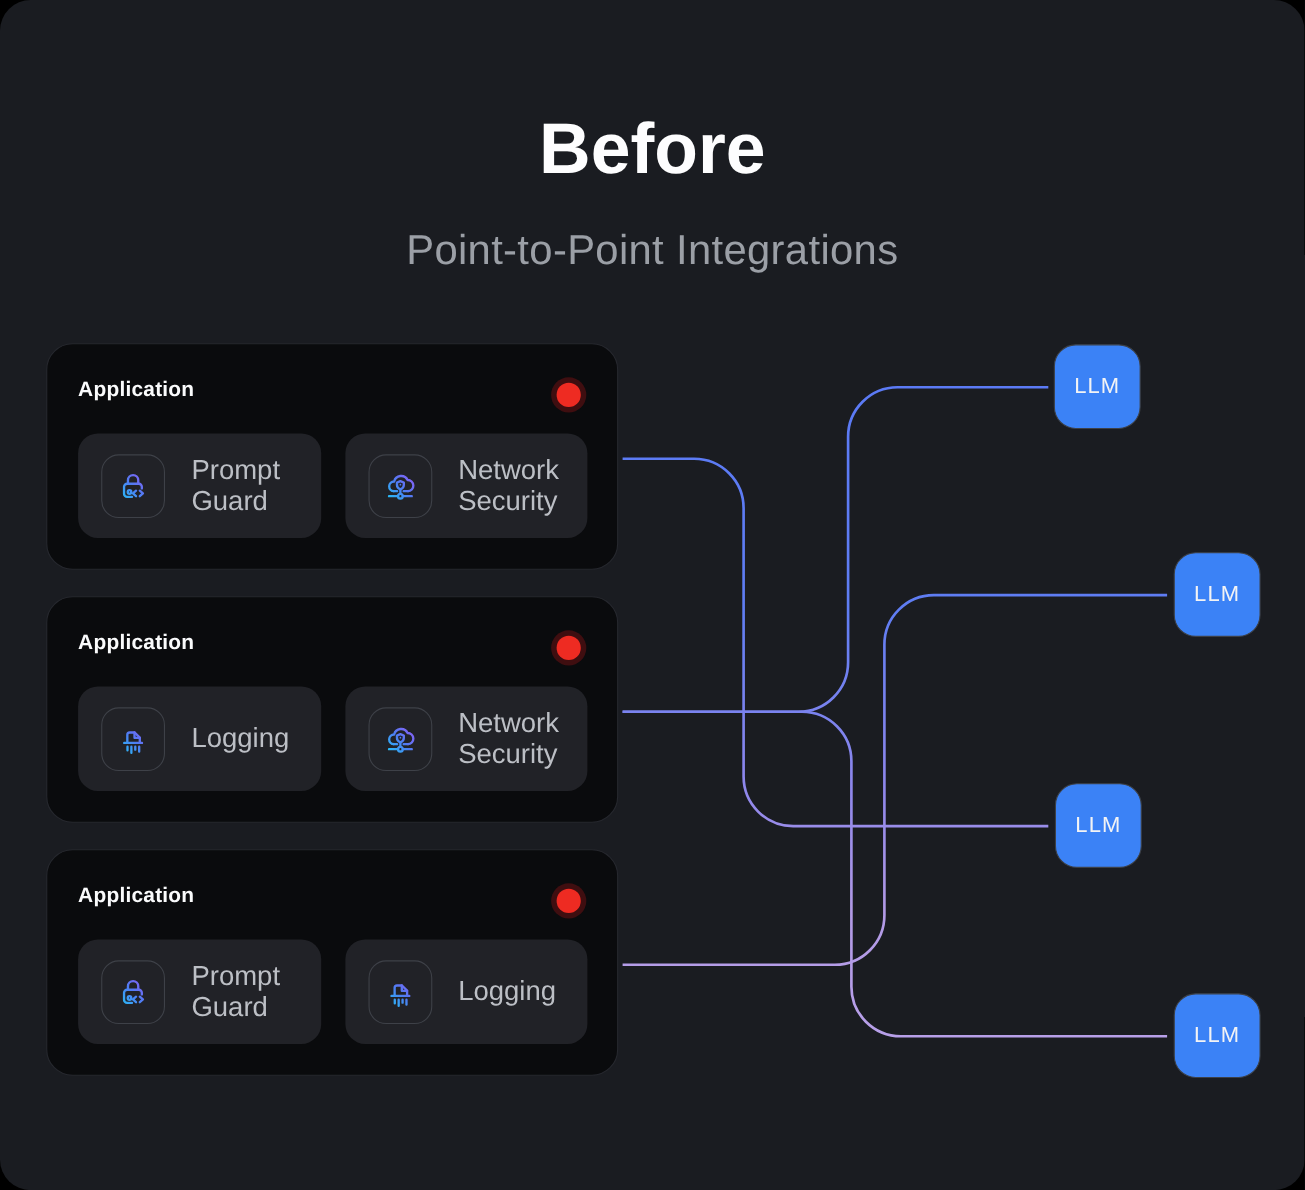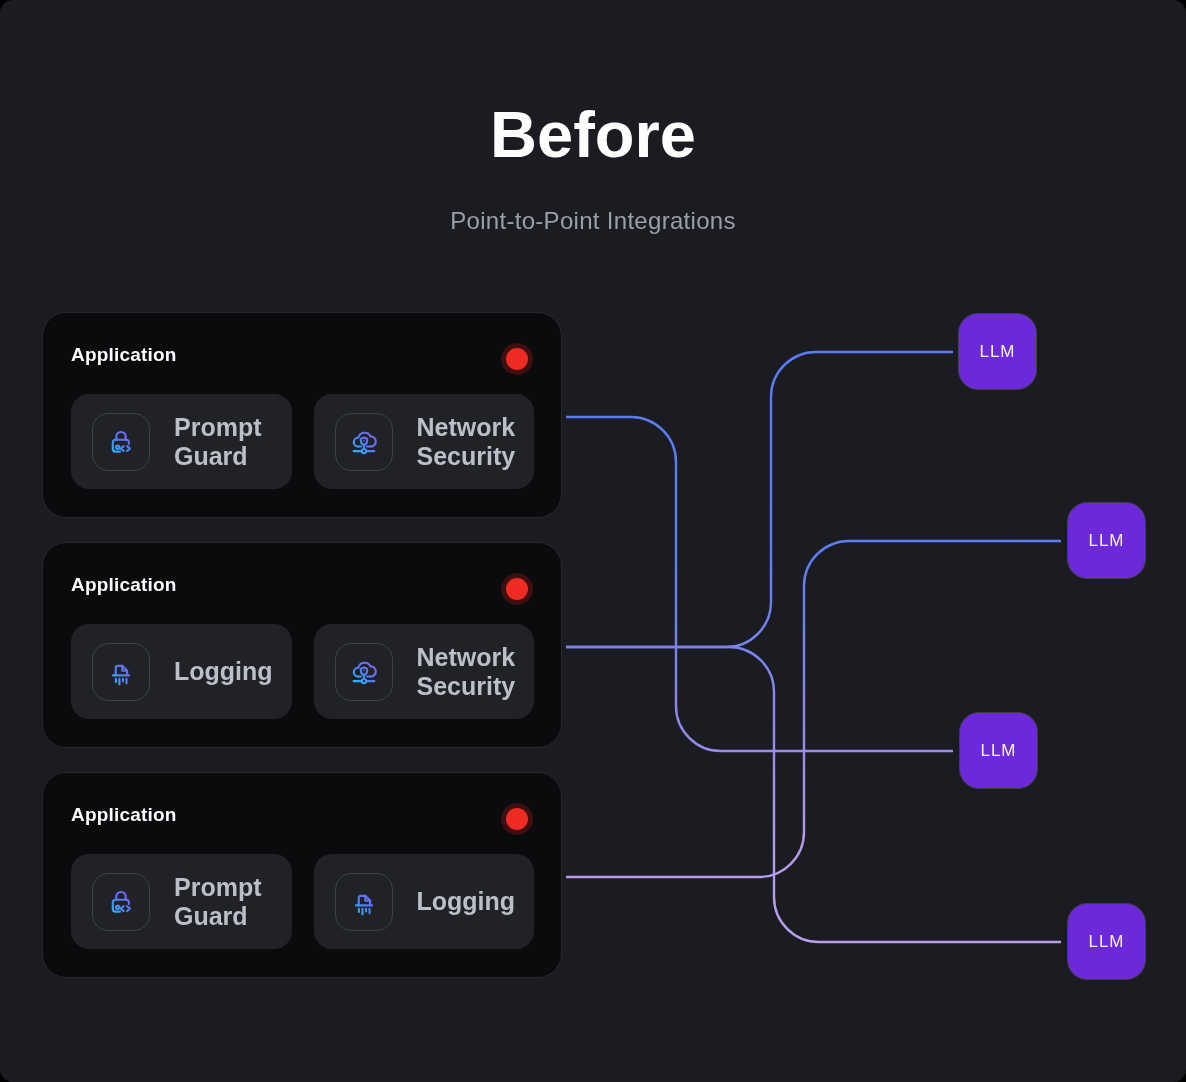--- a/index.html
+++ b/index.html
@@ -1,42 +1,42 @@
 <!DOCTYPE html>
 <html><head>
 <meta charset="utf-8">
 <style>
   html,body{margin:0;padding:0;background:#000;}
   body{width:1186px;height:1082px;position:relative;overflow:hidden;
        font-family:"Liberation Sans","DejaVu Sans",sans-serif;}
-  .stage{position:absolute;inset:0;background:#1a1c21;border-radius:13px;}
+  .stage{position:absolute;inset:0;background:#1a1c21;border-radius:28px;}
 
   .title{position:absolute;top:102px;left:0;width:100%;text-align:center;
          font-size:65px;line-height:1;font-weight:700;color:#fdfdfe;margin:0;}
   .subtitle{position:absolute;top:208px;left:0;width:100%;text-align:center;
-         font-size:24px;line-height:1.1;font-weight:500;color:#9b9fa6;margin:0;letter-spacing:.3px;}
+         font-size:38px;line-height:1.1;font-weight:500;color:#9b9fa6;margin:0;letter-spacing:.3px;}
 
   .app-card{position:absolute;left:42px;width:520px;height:206px;
          background:#0a0b0d;border:1px solid #26282e;border-radius:24px;box-sizing:border-box;z-index:2;}
   .card-title{position:absolute;top:31px;left:28px;font-size:19px;font-weight:700;color:#fafbfc;letter-spacing:.2px;}
   .status-dot{position:absolute;top:35px;right:33px;width:22px;height:22px;border-radius:50%;
          background:#ee2b22;box-shadow:0 0 0 5px #3f0e10;}
   .chips{position:absolute;left:28px;right:27px;top:81px;height:95px;display:flex;gap:22px;}
   .chip{flex:1;background:#212227;border-radius:18px;display:flex;align-items:center;
          padding-left:21px;gap:24px;box-sizing:border-box;}
   .tile{width:58px;height:58px;border:1.5px solid #3e4148;border-radius:16px;
          display:flex;align-items:center;justify-content:center;box-sizing:border-box;flex:none;}
   .tile svg{width:34px;height:34px;display:block;}
   .tile svg *{stroke:url(#ig);stroke-width:1.5;fill:none;stroke-linecap:round;stroke-linejoin:round;}
   .tile svg .dotfill{fill:url(#ig);stroke:none;}
-  .chip-label{font-size:25px;line-height:1.16;font-weight:700;color:#bcbfc5;max-width:122px;}
+  .chip-label{font-size:25px;line-height:1.16;font-weight:400;color:#bcbfc5;max-width:122px;}
 
-  .llm{position:absolute;width:79px;height:77px;background:#6d28d9;border:1.5px solid #3c4047;
+  .llm{position:absolute;width:79px;height:77px;background:#3b82f6;border:1.5px solid #3c4047;
          border-radius:20px;display:flex;align-items:center;justify-content:center;
-         color:#f2f3f5;font-size:17px;font-weight:500;letter-spacing:1px;box-sizing:border-box;z-index:2;}
+         color:#f2f3f5;font-size:20px;font-weight:500;letter-spacing:1px;box-sizing:border-box;z-index:2;}
   .llm-1{left:958px;top:313px;} .llm-2{left:1067px;top:502px;}
   .llm-3{left:959px;top:712px;} .llm-4{left:1067px;top:903px;}
 
   .wires{position:absolute;inset:0;z-index:1;}
   .wires path{fill:none;stroke:url(#lineGrad);stroke-width:2.4px;}
   .defs-holder{position:absolute;width:0;height:0;}
 </style>
 </head>
 <body>
 

